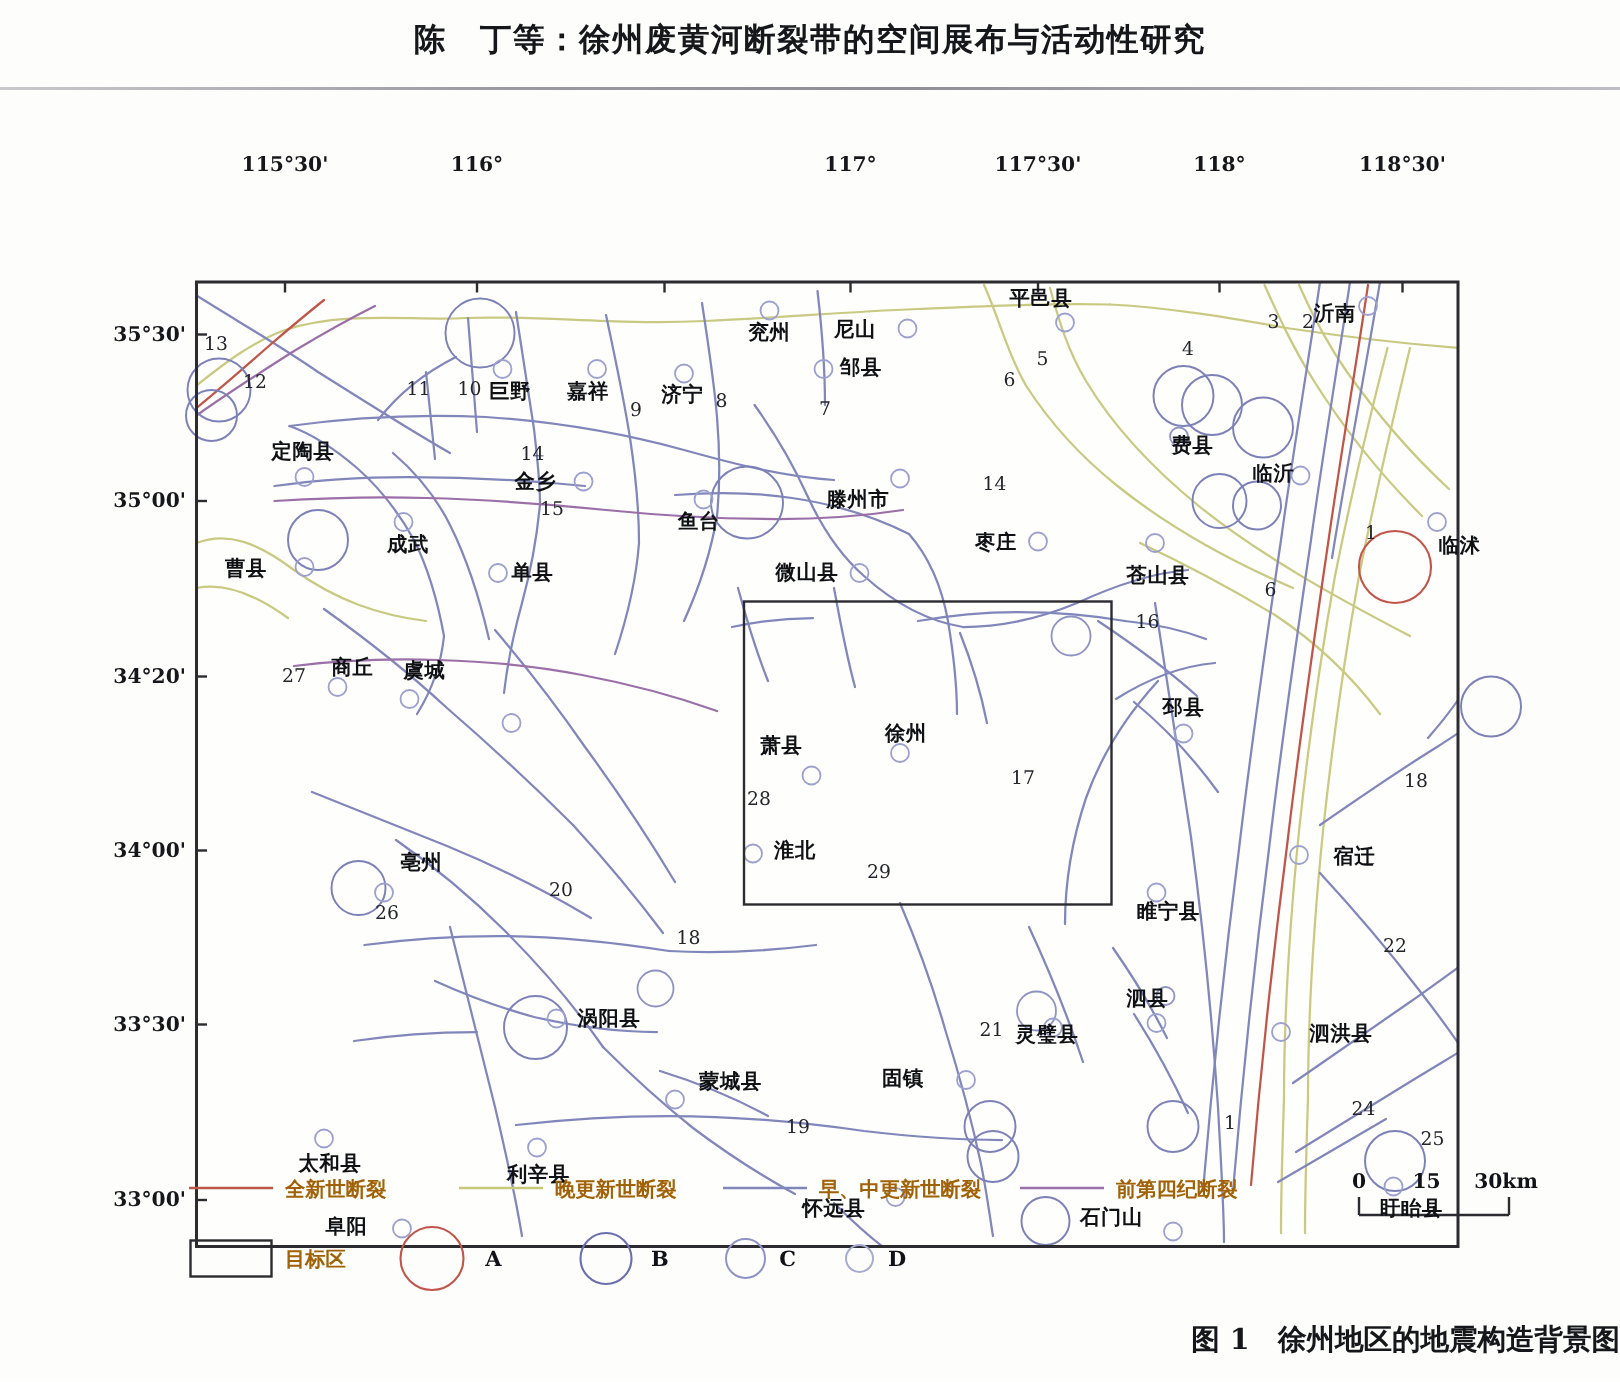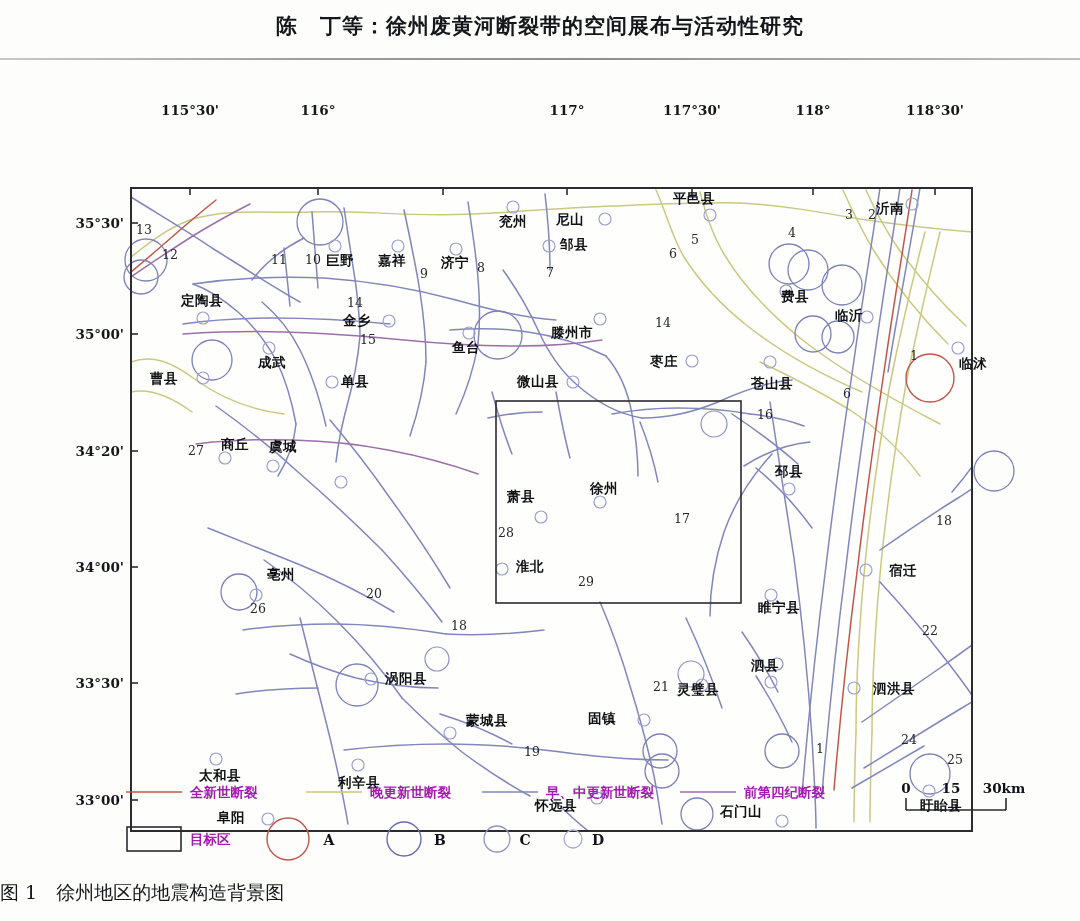--- a/index.html
+++ b/index.html
@@ -53,38 +53,38 @@
     position:absolute;
     font-family:"DejaVu Serif","Liberation Serif",serif;
     font-size:12.5px;color:#24262b;white-space:nowrap;
     transform:translate(-50%,-50%);
   }
 
   
   .legend-text{
     position:absolute;
     font-family:"DejaVu Serif","Liberation Serif",serif;
-    font-weight:700;font-size:13.5px;color:#a21caf;white-space:nowrap;
+    font-weight:700;font-size:13.5px;color:#a16207;white-space:nowrap;
   }
   .legend-letter{
     position:absolute;
     font-family:"DejaVu Serif","Liberation Serif",serif;
     font-weight:700;font-size:14px;color:#111217;
     transform:translate(-50%,-50%);
   }
   .scale-text{
     position:absolute;
     font-family:"DejaVu Serif","Liberation Serif",serif;
     font-weight:700;font-size:13.5px;color:#111217;white-space:nowrap;
     transform:translateX(-50%);
   }
   #fig-caption{
-    position:absolute;left:0;top:818px;width:1080px;text-align:left;
-    font-family:"DejaVu Serif","Liberation Serif",serif;
-    font-weight:400;font-size:19px;color:#15171a;white-space:pre;
+    position:absolute;left:0;top:818px;width:1080px;text-align:right;
+    font-family:"DejaVu Serif","Liberation Serif",serif;
+    font-weight:700;font-size:19px;color:#15171a;white-space:pre;
   }
 </style>
 </head>
 <body>
 
 <div id="page-header">
   <div id="header-title">陈　丁等：徐州废黄河断裂带的空间展布与活动性研究</div>
   <div id="header-rule"></div>
 </div>
 

